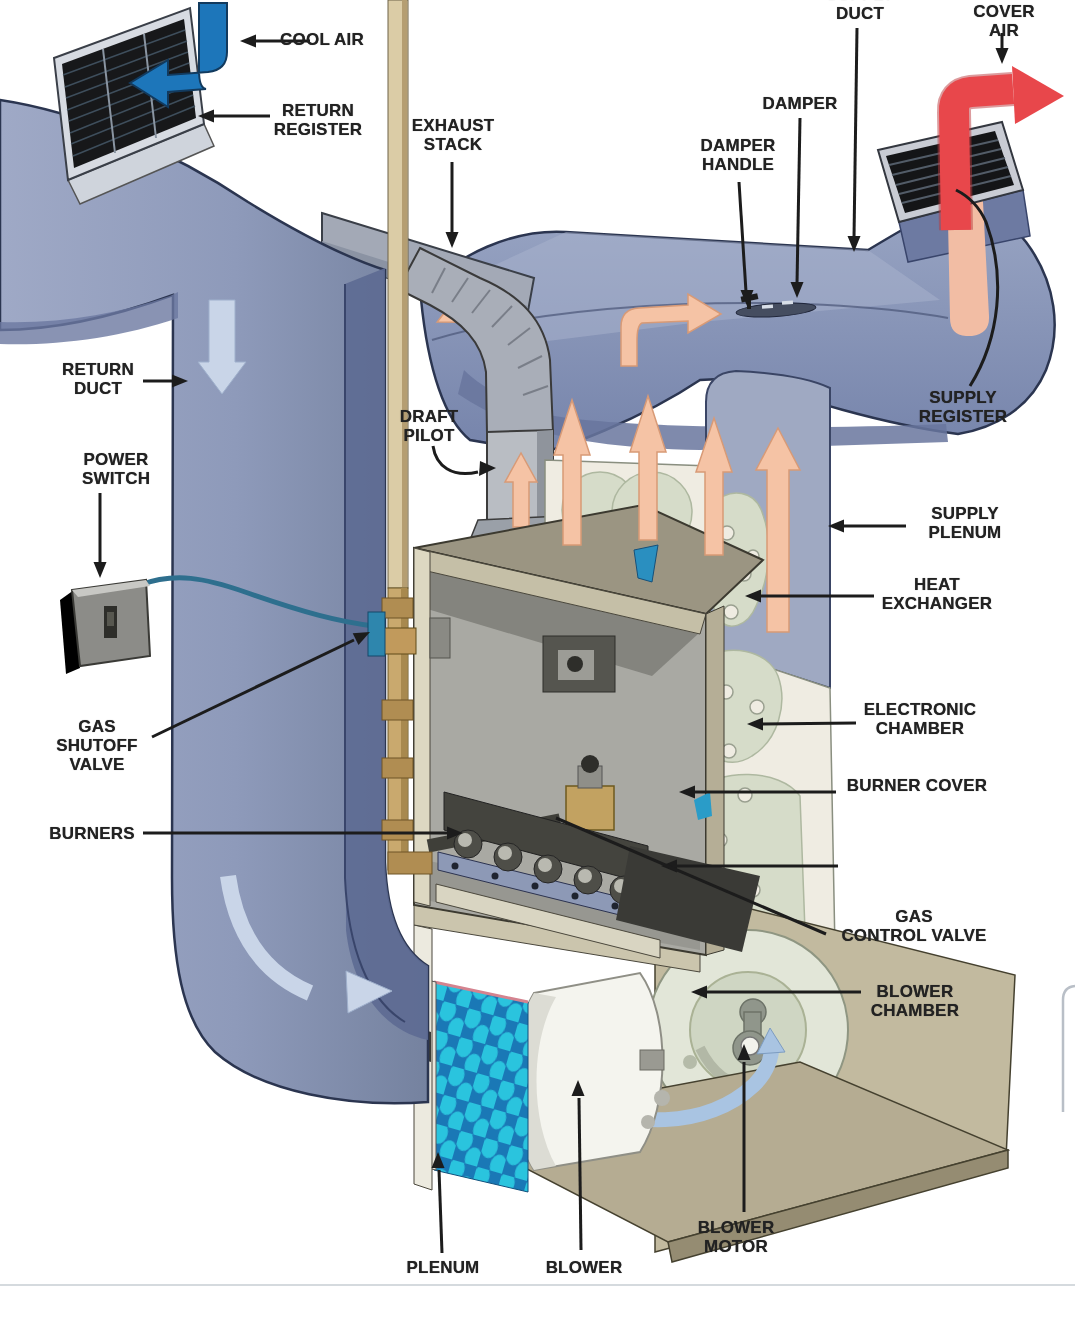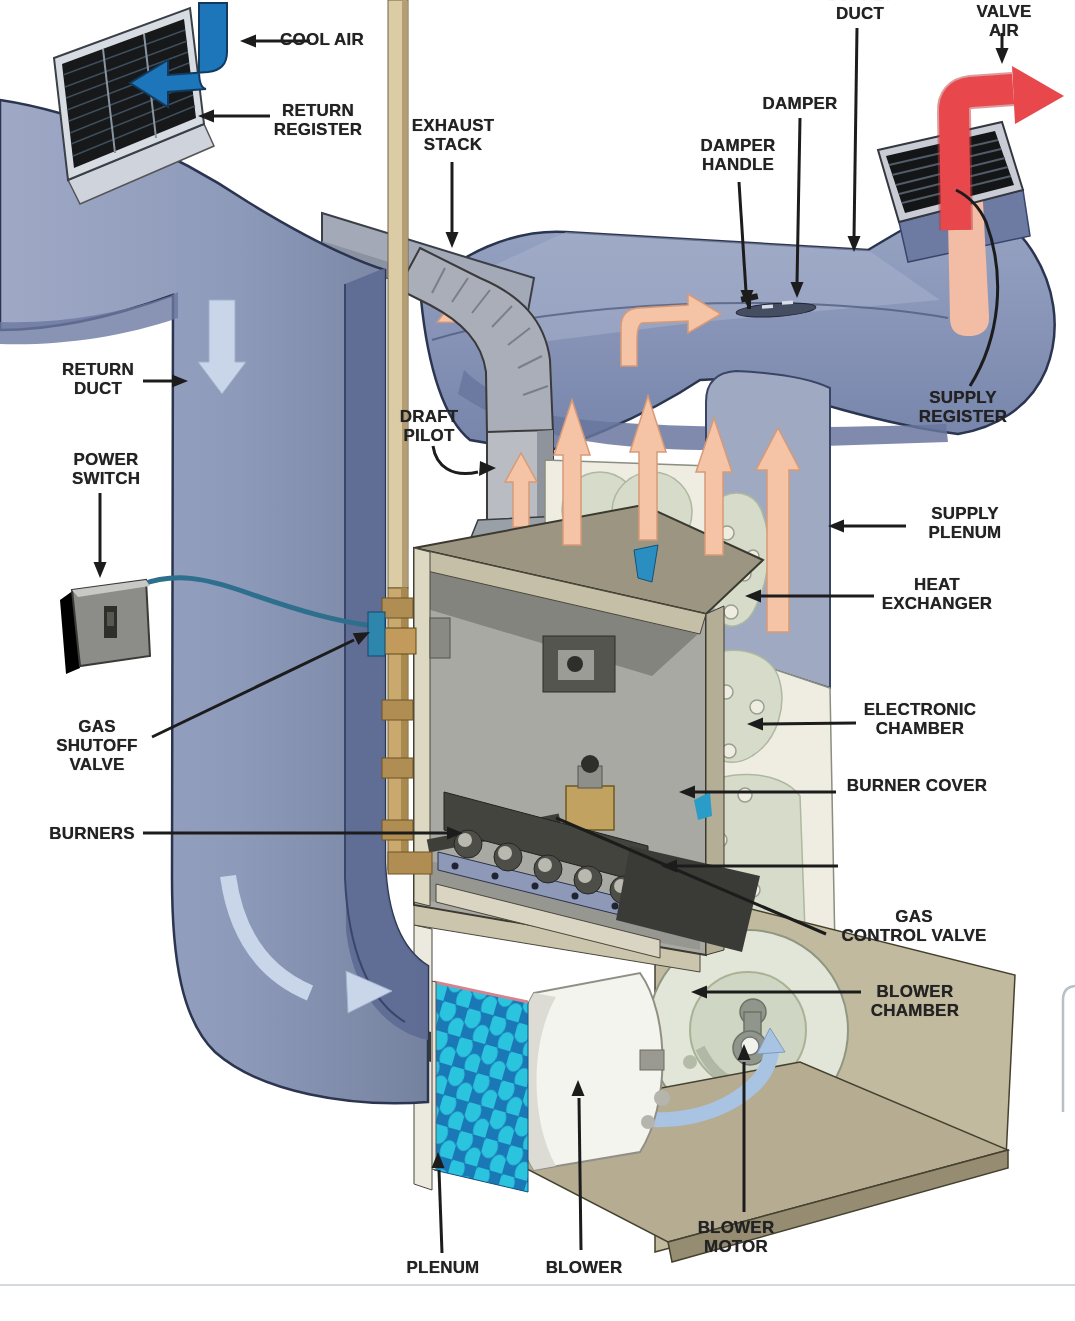--- a/index.html
+++ b/index.html
@@ -343,31 +343,31 @@
   <path d="M1075 986 Q1063 987 1063 1000 L1063 1112" fill="none" stroke="#b9bfc7" stroke-width="2.5"></path>
 </svg>
 
 <div class="label" style="left:322px;top:30px">COOL AIR</div>
 <div class="label" style="left:318px;top:101px">RETURN
 REGISTER</div>
 <div class="label" style="left:453px;top:116px">EXHAUST
 STACK</div>
 <div class="label" style="left:860px;top:-15px">SUPPLY
 DUCT</div>
-<div class="label" style="left:1004px;top:2px">VALVE AIR</div>
+<div class="label" style="left:1004px;top:2px">COVER AIR</div>
 <div class="label" style="left:800px;top:94px">DAMPER</div>
 <div class="label" style="left:738px;top:136px">DAMPER
 HANDLE</div>
 <div class="label" style="left:963px;top:388px">SUPPLY
 REGISTER</div>
 <div class="label" style="left:98px;top:360px">RETURN
 DUCT</div>
 <div class="label" style="left:429px;top:407px">DRAFT
 PILOT</div>
-<div class="label" style="left:106px;top:450px">POWER
+<div class="label" style="left:116px;top:450px">POWER
 SWITCH</div>
 <div class="label" style="left:965px;top:504px">SUPPLY
 PLENUM</div>
 <div class="label" style="left:937px;top:575px">HEAT
 EXCHANGER</div>
 <div class="label" style="left:920px;top:700px">ELECTRONIC
 CHAMBER</div>
 <div class="label" style="left:917px;top:776px">BURNER COVER</div>
 <div class="label" style="left:914px;top:907px">GAS
 CONTROL VALVE</div>

